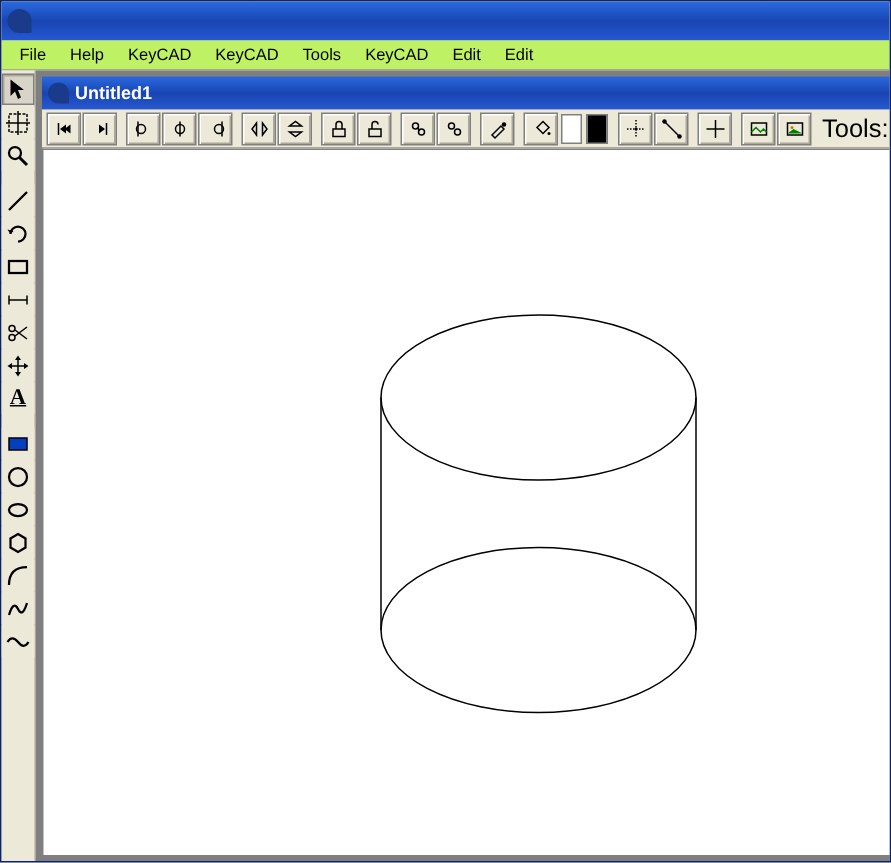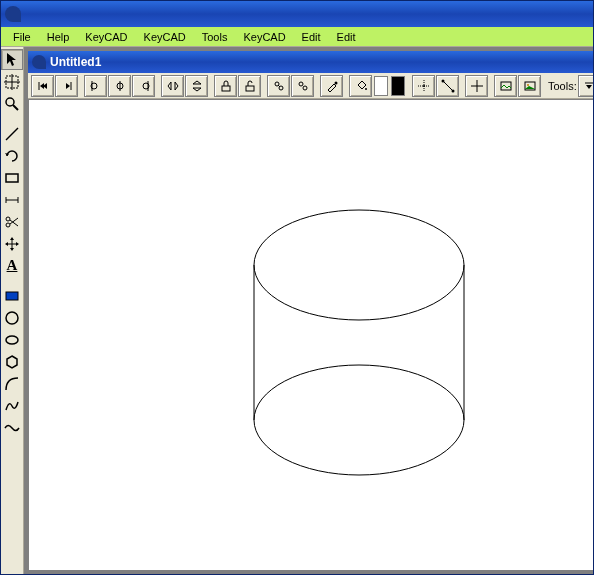--- a/index.html
+++ b/index.html
@@ -120,21 +120,21 @@
 .htool-btn svg { width: 14px; height: 14px; }
 .htool-gap { width: 4px; }
 .color-well {
   width: 14px;
   height: 20px;
   border: 1px solid #808080;
   margin: 0 1px;
 }
 .tools-label {
   margin-left: 6px;
-  font-size: 11px;
+  font-size: 17px;
 }
 .canvas {
   flex: 1;
   background: white;
   border-left: 1px solid #808080;
   border-top: 1px solid #808080;
   position: relative;
   overflow: hidden;
 }
 .canvas svg {

